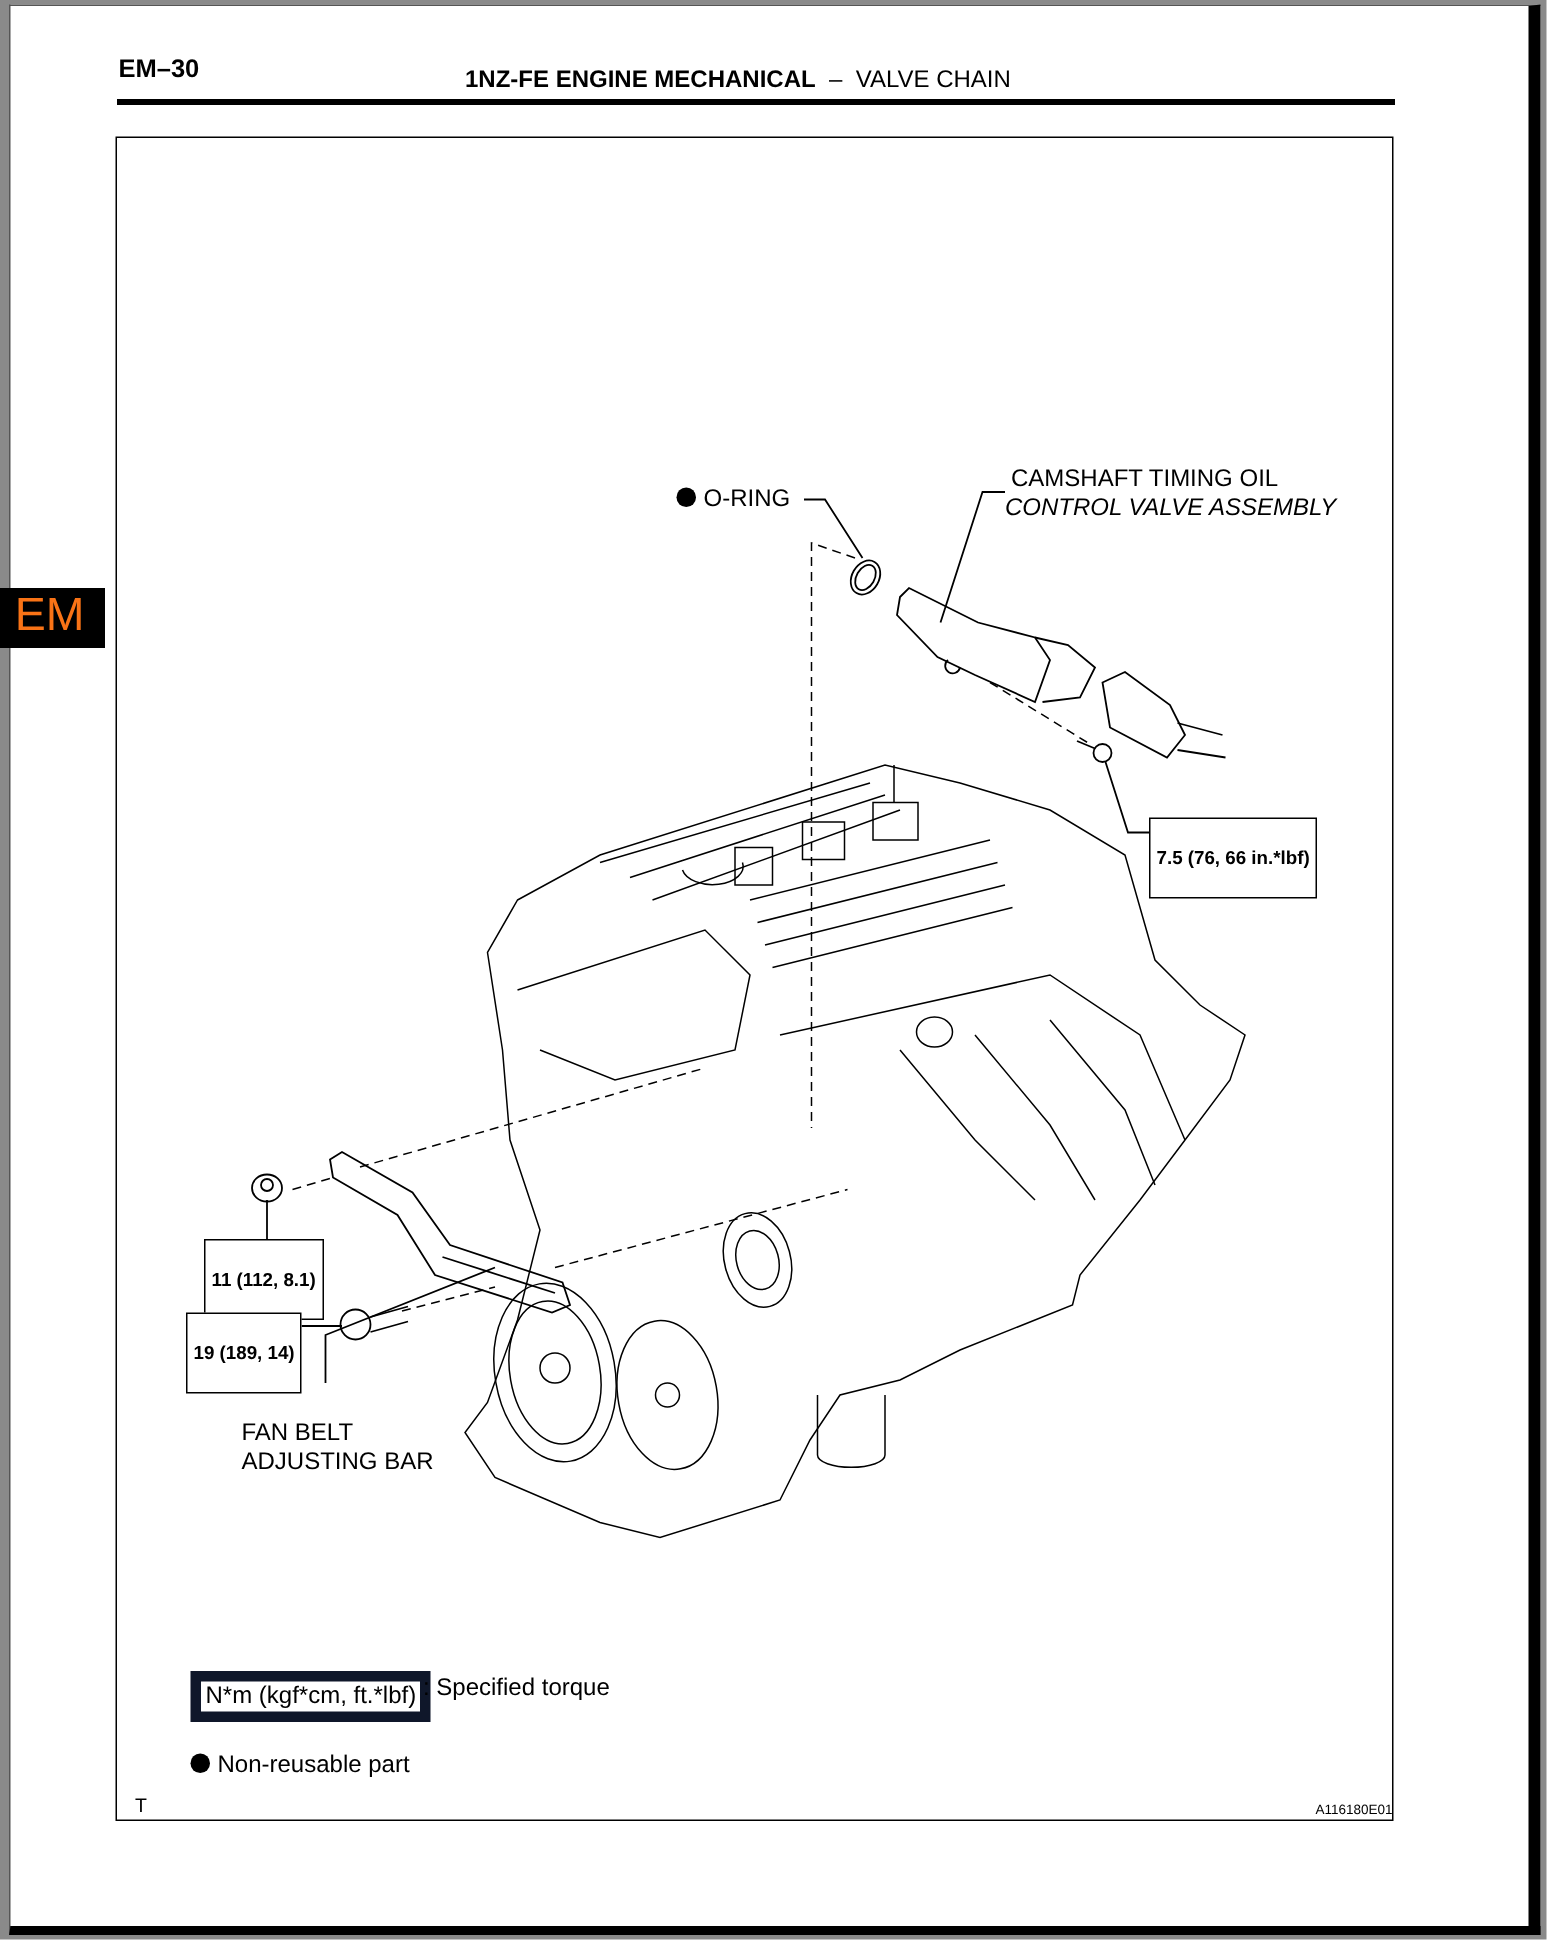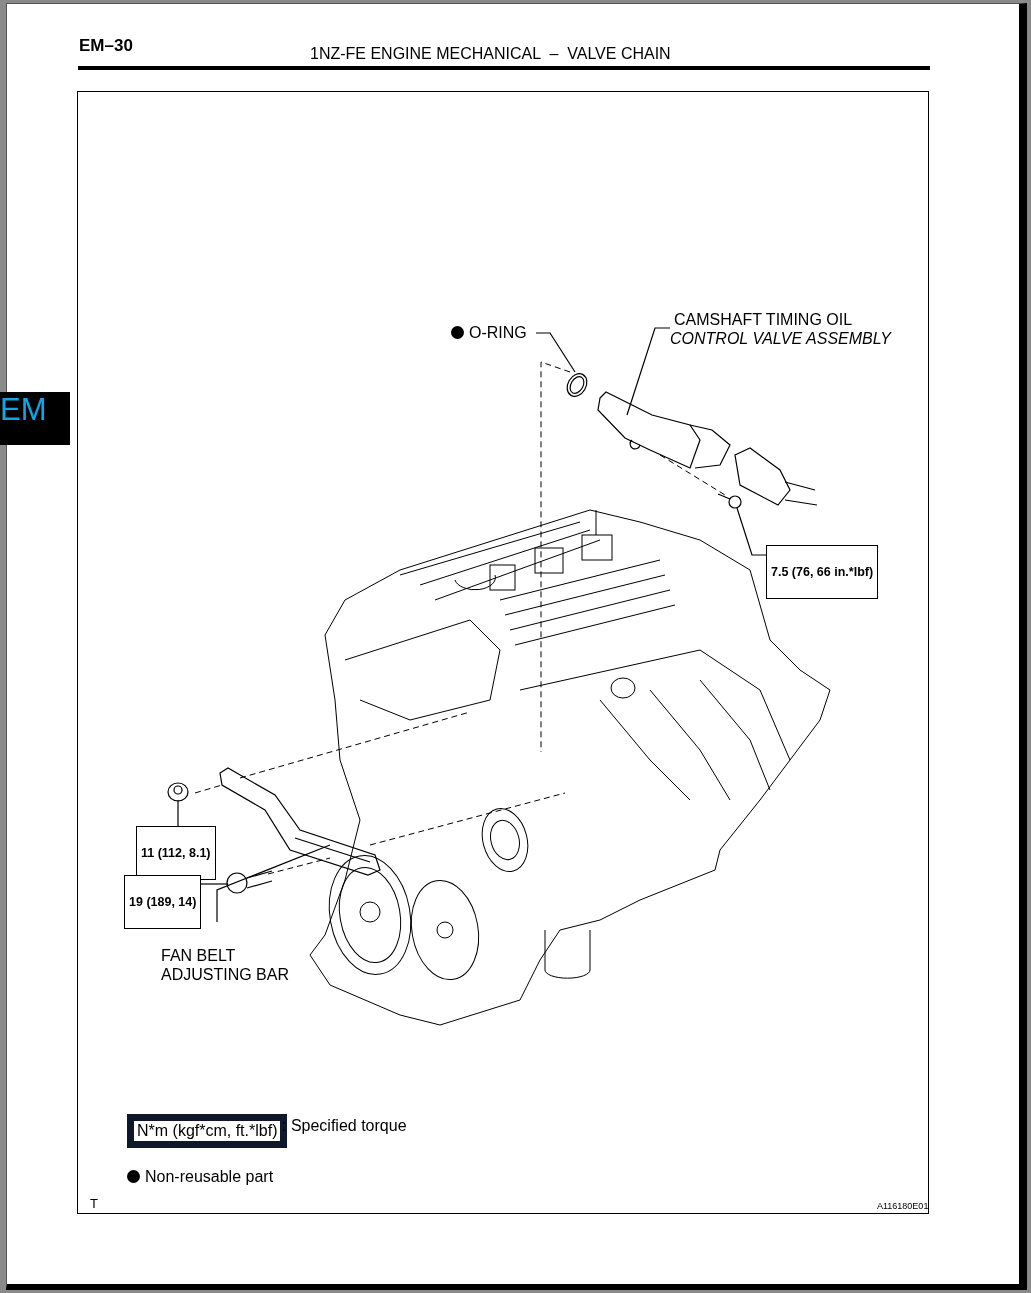--- a/index.html
+++ b/index.html
@@ -1,22 +1,22 @@
 <!DOCTYPE html>
 <html><head>
 <meta charset="utf-8">
 <style>
   html, body { margin:0; padding:0; }
   body { width:1031px; height:1293px; background:#8a8a8a; position:relative; overflow:hidden; font-family:"Liberation Sans", sans-serif; color:#000; }
   .page { position:absolute; left:6px; top:3px; width:1012px; height:1280px; background:#fff; border-right:8px solid #000; border-bottom:6px solid #000; border-top:1px solid #555; border-left:1px solid #555; }
   .pagenum { position:absolute; left:79px; top:36px; font-weight:bold; font-size:17px; }
   .title { position:absolute; left:310px; top:45px; font-size:16px; }
-  .title b { font-weight:normal;margin-top:16px; }
+  .title b { font-weight:bold;margin-top:16px; }
   .rule { position:absolute; left:78px; top:66px; width:852px; height:4px; background:#000; }
-  .tab { position:absolute; left:0; top:392px; width:70px; height:53px; background:#000; color:#0ea5e9; font-size:31px; line-height:36px; text-align:left; padding-right:0; box-sizing:border-box; padding-right:4px; }
+  .tab { position:absolute; left:0; top:392px; width:70px; height:40px; background:#000; color:#f97316; font-size:31px; line-height:36px; text-align:center; padding-right:0; box-sizing:border-box; padding-right:4px; }
   .frame { position:absolute; left:77px; top:91px; width:852px; height:1123px; border:1px solid #000; box-sizing:border-box; }
   .lbl { position:absolute; font-size:16px; line-height:19px; white-space:nowrap; }
   .box { position:absolute; font-size:12.5px; font-weight:bold; border:1.5px solid #000; padding:18px 4px; background:#fff; white-space:nowrap; line-height:16px; }
   .legend-box { position:absolute; font-size:16px; border:7px solid #0f172a; padding:0 3px; line-height:20px; white-space:nowrap; }
   .dot { display:inline-block; width:13px; height:13px; border-radius:50%; background:#000; vertical-align:-1px; margin-right:5px; }
   svg { position:absolute; left:0; top:0; }
 </style>
 </head>
 <body>
 

